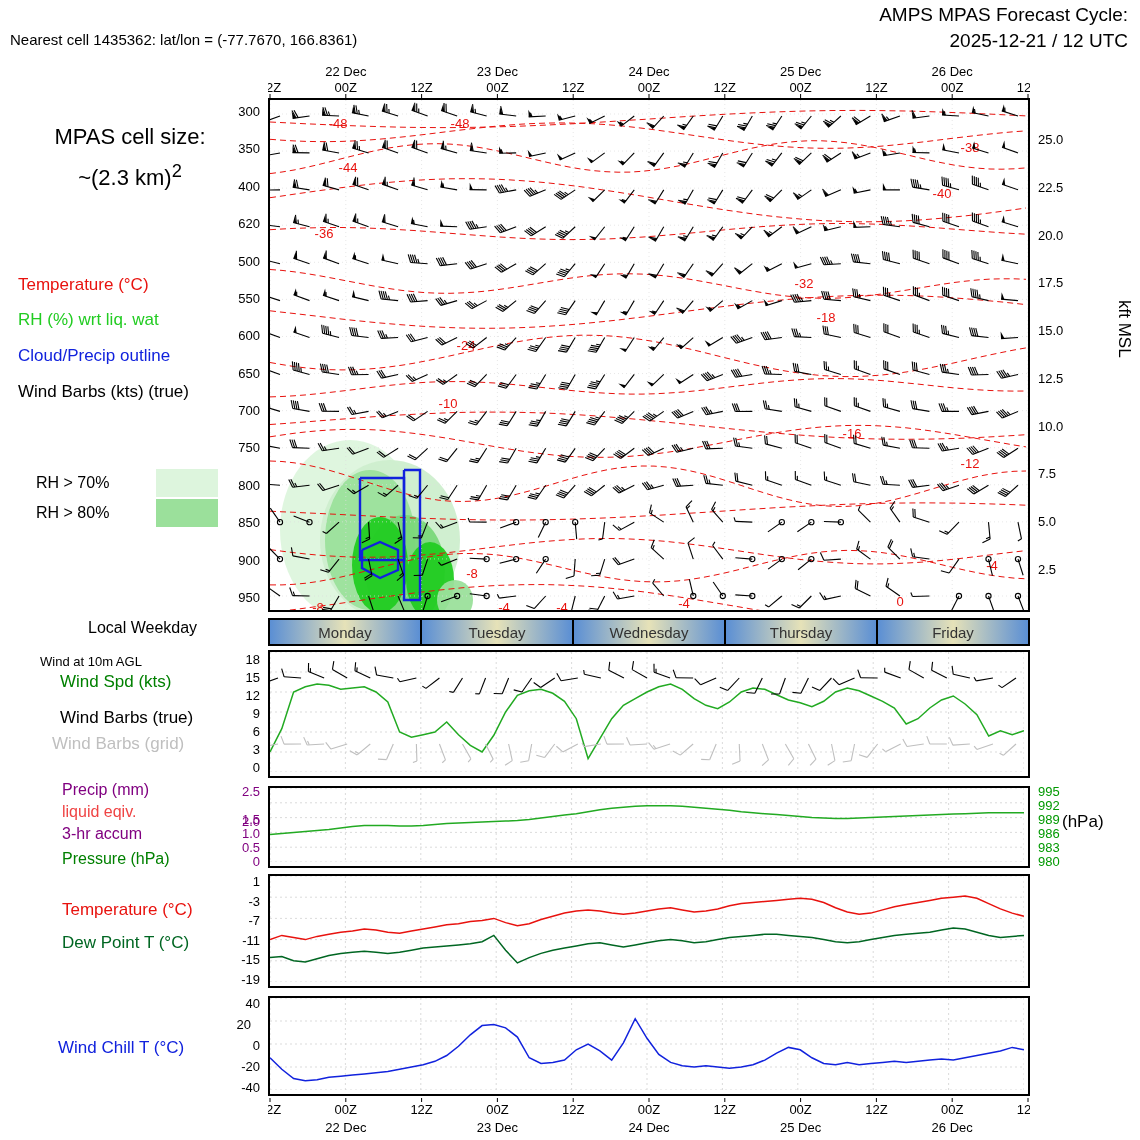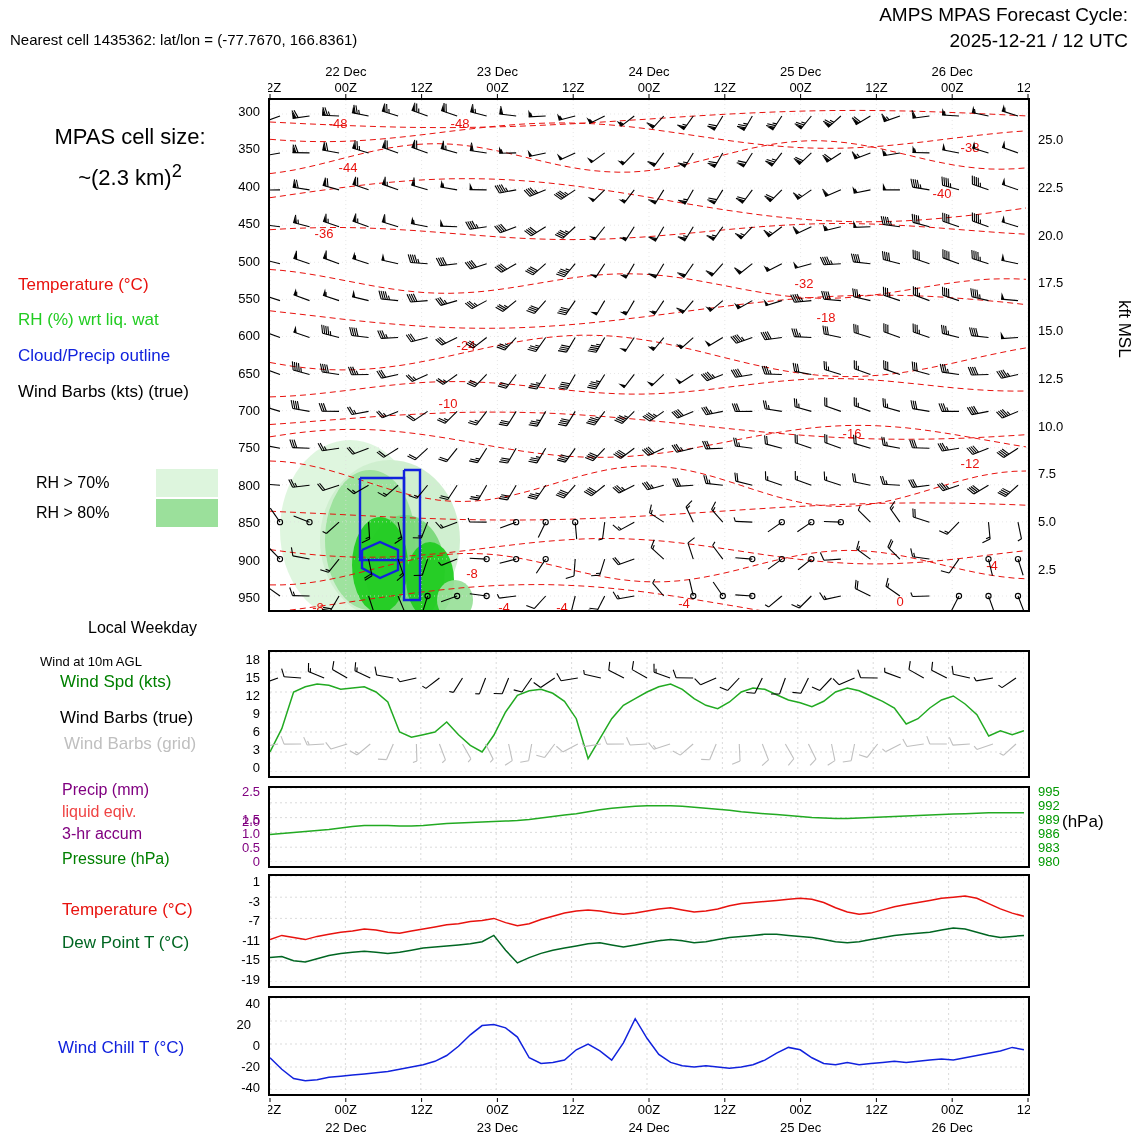--- a/index.html
+++ b/index.html
@@ -23,21 +23,21 @@
 
   .rh-key{left:36px;top:468px;}
   .rh-row{display:flex;align-items:center;height:30px;}
   .rh-row span{width:120px;font-size:16px;}
   .rh-sw{width:62px;height:28px;display:block;}
 
   .local-weekday{left:88px;top:619px;font-size:16px;}
   .wind10{left:40px;top:654px;font-size:13px;}
   .wspd{left:60px;top:672px;font-size:17px;color:#008000;}
   .wbarb-true{left:60px;top:708px;font-size:17px;color:#000;}
-  .wbarb-grid{left:64px;top:734px;font-size:17px;color:#bfbfbf;}
+  .wbarb-grid{left:52px;top:734px;font-size:17px;color:#bfbfbf;}
 
   .precip1{left:62px;top:781px;font-size:16px;color:#800080;}
   .precip2{left:62px;top:803px;font-size:16px;color:#ef4444;}
   .precip3{left:62px;top:825px;font-size:16px;color:#800080;}
   .press-lbl{left:62px;top:850px;font-size:16px;color:#008000;}
 
   .temp-lbl{left:62px;top:900px;font-size:17px;color:#e8120e;}
   .dew-lbl{left:62px;top:933px;font-size:17px;color:#006622;}
   .chill-lbl{left:58px;top:1038px;font-size:17px;color:#1122dd;}
 
@@ -1549,21 +1549,21 @@
           <circle cx="718.48" cy="495.99999999999994" r="2.6" fill="none" stroke="#000" stroke-width="1.1"></circle>
           <line x1="748" y1="495.99999999999994" x2="754.1471178589532" y2="511.8496984838241" stroke="#000" stroke-width="1.1"></line>
           <circle cx="748" cy="495.99999999999994" r="2.6" fill="none" stroke="#000" stroke-width="1.1"></circle>
         </g>
       </svg>
     </div>
   <div class="abs" id="skewt-left-ticks" style="left:228px;top:98px;width:36px;height:514px;">
       <div class="leftnum" style="top: 6px; right: 4px;">300</div>
       <div class="leftnum" style="top: 43.3846px; right: 4px;">350</div>
       <div class="leftnum" style="top: 80.7692px; right: 4px;">400</div>
-      <div class="leftnum" style="top: 118.154px; right: 4px;">450</div>
+      <div class="leftnum" style="top: 118.154px; right: 4px;">620</div>
       <div class="leftnum" style="top: 155.538px; right: 4px;">500</div>
       <div class="leftnum" style="top: 192.923px; right: 4px;">550</div>
       <div class="leftnum" style="top: 230.308px; right: 4px;">600</div>
       <div class="leftnum" style="top: 267.692px; right: 4px;">650</div>
       <div class="leftnum" style="top: 305.077px; right: 4px;">700</div>
       <div class="leftnum" style="top: 342.462px; right: 4px;">750</div>
       <div class="leftnum" style="top: 379.846px; right: 4px;">800</div>
       <div class="leftnum" style="top: 417.231px; right: 4px;">850</div>
       <div class="leftnum" style="top: 454.615px; right: 4px;">900</div>
       <div class="leftnum" style="top: 492px; right: 4px;">950</div>
@@ -1574,20 +1574,37 @@
       <div class="leftnum" style="top: 129.556px; left: 4px; text-align: left;">20.0</div>
       <div class="leftnum" style="top: 177.333px; left: 4px; text-align: left;">17.5</div>
       <div class="leftnum" style="top: 225.111px; left: 4px; text-align: left;">15.0</div>
       <div class="leftnum" style="top: 272.889px; left: 4px; text-align: left;">12.5</div>
       <div class="leftnum" style="top: 320.667px; left: 4px; text-align: left;">10.0</div>
       <div class="leftnum" style="top: 368.444px; left: 4px; text-align: left;">7.5</div>
       <div class="leftnum" style="top: 416.222px; left: 4px; text-align: left;">5.0</div>
       <div class="leftnum" style="top: 464px; left: 4px; text-align: left;">2.5</div>
     </div>
 
+  <div class="abs" id="daybar">
+      <div class="dayseg" style="background: linear-gradient(to right, rgb(91, 143, 212), rgb(230, 226, 184), rgb(91, 143, 212));">
+        <span>Monday</span>
+      </div>
+      <div class="dayseg" style="background: linear-gradient(to right, rgb(91, 143, 212), rgb(230, 226, 184), rgb(91, 143, 212));">
+        <span>Tuesday</span>
+      </div>
+      <div class="dayseg" style="background: linear-gradient(to right, rgb(91, 143, 212), rgb(230, 226, 184), rgb(91, 143, 212));">
+        <span>Wednesday</span>
+      </div>
+      <div class="dayseg" style="background: linear-gradient(to right, rgb(91, 143, 212), rgb(230, 226, 184), rgb(91, 143, 212));">
+        <span>Thursday</span>
+      </div>
+      <div class="dayseg" style="background: linear-gradient(to right, rgb(91, 143, 212), rgb(230, 226, 184), rgb(91, 143, 212));">
+        <span>Friday</span>
+      </div>
+    </div>
 
   <div class="abs frame" id="windpanel">
       <svg width="754" height="120" viewBox="0 0 754 120">
         <line x1="0" y1="0" x2="754" y2="0" stroke="#cccccc" stroke-width="0.7" stroke-dasharray="2 3"></line>
         <line x1="0" y1="20" x2="754" y2="20" stroke="#cccccc" stroke-width="0.7" stroke-dasharray="2 3"></line>
         <line x1="0" y1="40" x2="754" y2="40" stroke="#cccccc" stroke-width="0.7" stroke-dasharray="2 3"></line>
         <line x1="0" y1="60" x2="754" y2="60" stroke="#cccccc" stroke-width="0.7" stroke-dasharray="2 3"></line>
         <line x1="0" y1="80" x2="754" y2="80" stroke="#cccccc" stroke-width="0.7" stroke-dasharray="2 3"></line>
         <line x1="0" y1="100" x2="754" y2="100" stroke="#cccccc" stroke-width="0.7" stroke-dasharray="2 3"></line>
         <line x1="0" y1="120" x2="754" y2="120" stroke="#cccccc" stroke-width="0.7" stroke-dasharray="2 3"></line>

